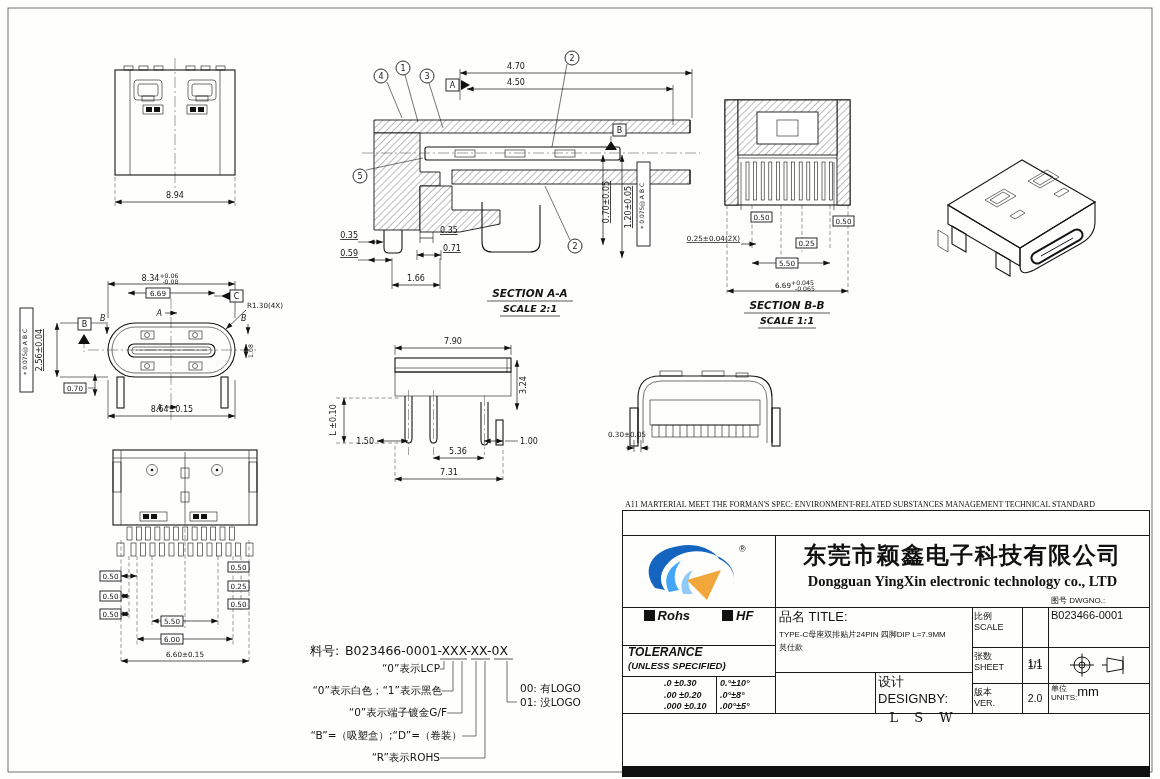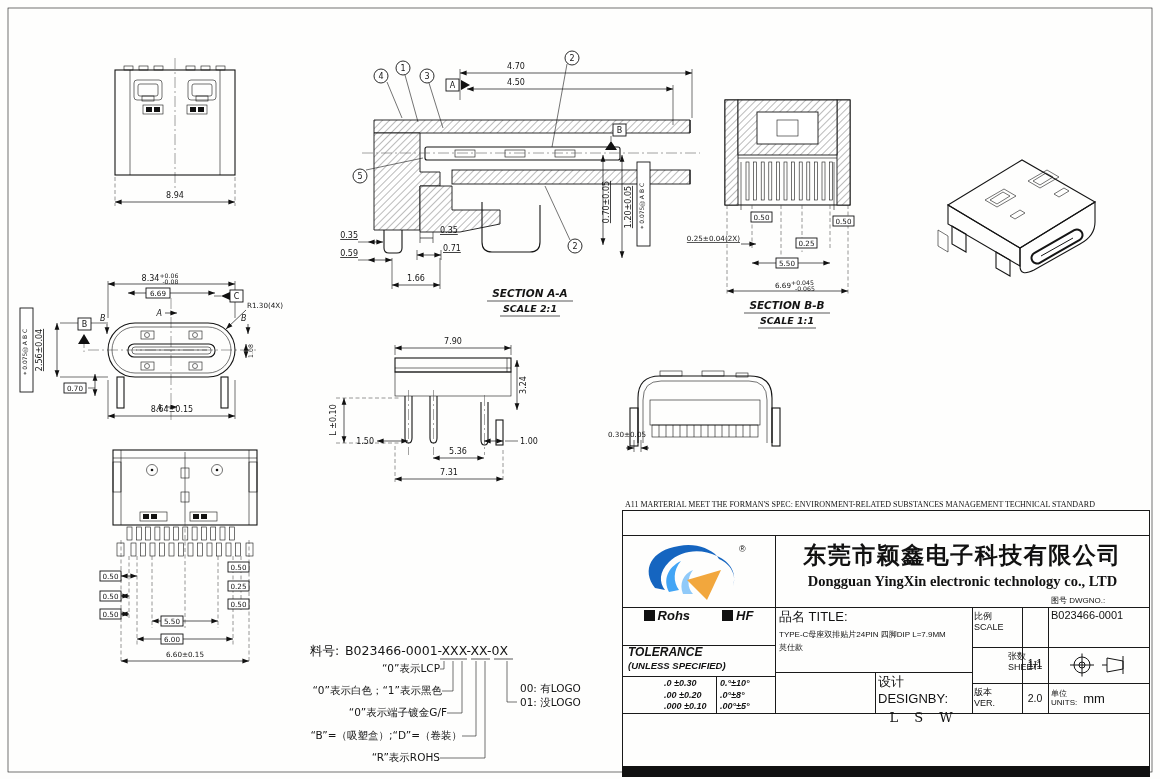--- a/index.html
+++ b/index.html
@@ -500,21 +500,21 @@
 <div class="cell two" style="left:974px;top:608px;width:46px;height:38px">
 <div>比例</div>
 <div>SCALE</div>
 </div>
 <div class="cell cv" style="left:1023px;top:644px;width:24px;height:38px">1:1</div>
 <div class="cell" style="left:1051px;top:593px;width:97px;height:38px">
 <div style="font-size:8px;padding-top:2px">图号 DWGNO.:</div>
 <div style="font-size:11px;margin-top:3px">B023466-0001</div>
 </div>
 
-<div class="cell two" style="left:1008px;top:648px;width:46px;height:34px">
+<div class="cell two" style="left:974px;top:648px;width:46px;height:34px">
 <div>张数</div>
 <div>SHEET</div>
 </div>
 <div class="cell cv" style="left:1023px;top:648px;width:24px;height:34px">1/1</div>
 <div class="cell" style="left:1051px;top:648px;width:97px;height:34px;display:flex;align-items:center;justify-content:center">
 <svg width="62" height="24" viewBox="0 0 62 24">
 <g fill="none" stroke="#151515" stroke-width="1">
 <circle cx="13" cy="12" r="8"></circle>
           <circle cx="13" cy="12" r="3"></circle>
 <line x1="1" y1="12" x2="25" y2="12"></line>
@@ -523,21 +523,21 @@
           <line x1="54" y1="3" x2="54" y2="21"></line>
 </g>
 </svg>
 </div>
 
 <div class="cell two" style="left:974px;top:684px;width:46px;height:28px">
 <div>版本</div>
 <div>VER.</div>
 </div>
 <div class="cell cv" style="left:1023px;top:684px;width:24px;height:28px">2.0</div>
-<div class="cell" style="left:1051px;top:684px;width:97px;height:28px;display:flex;align-items:center;gap:6px">
+<div class="cell" style="left:1051px;top:684px;width:97px;height:28px;display:flex;align-items:flex-start;">
 <span style="display:inline-block;font-size:8px;line-height:9px">
 <span>单位</span><br>
 <span>UNITS:</span>
 </span>
 <span style="font-size:13px">mm</span>
 </div>
 
 </div>
 
 </body></html>

